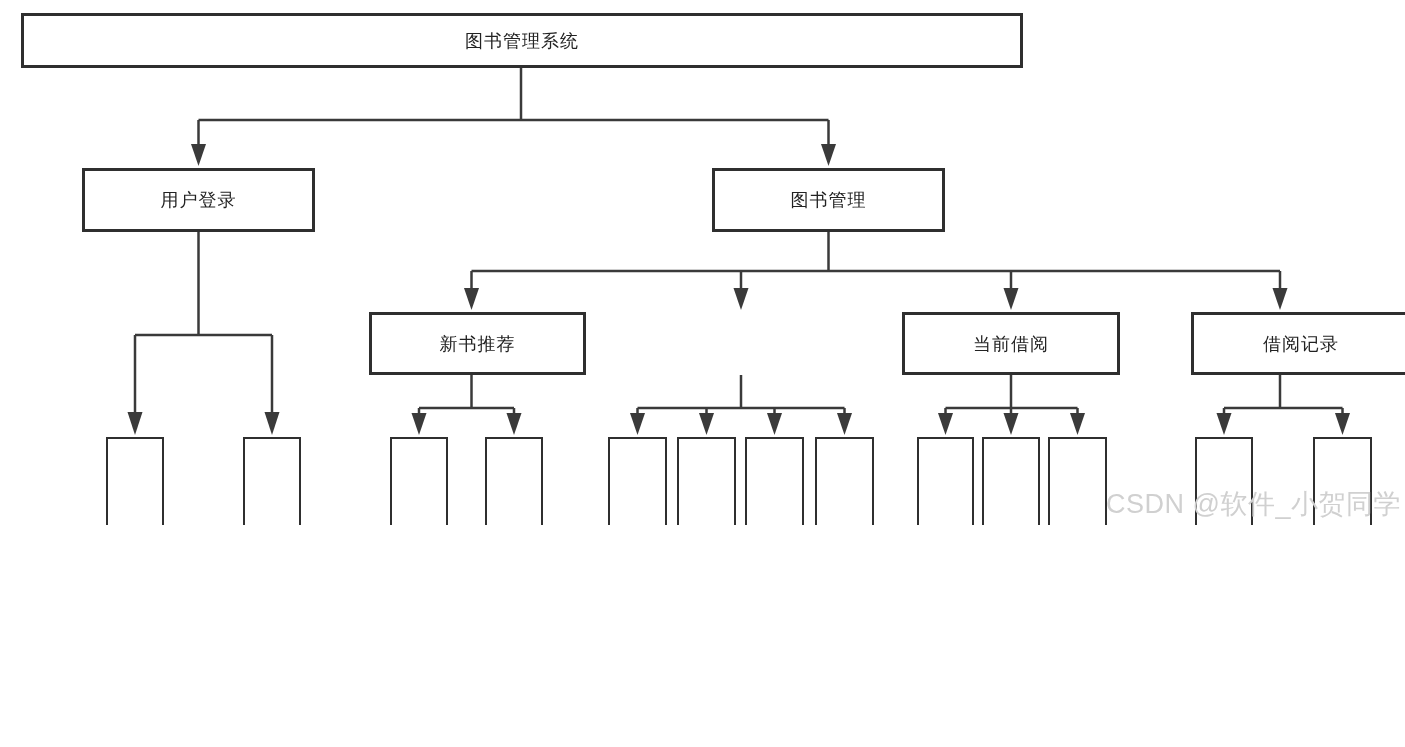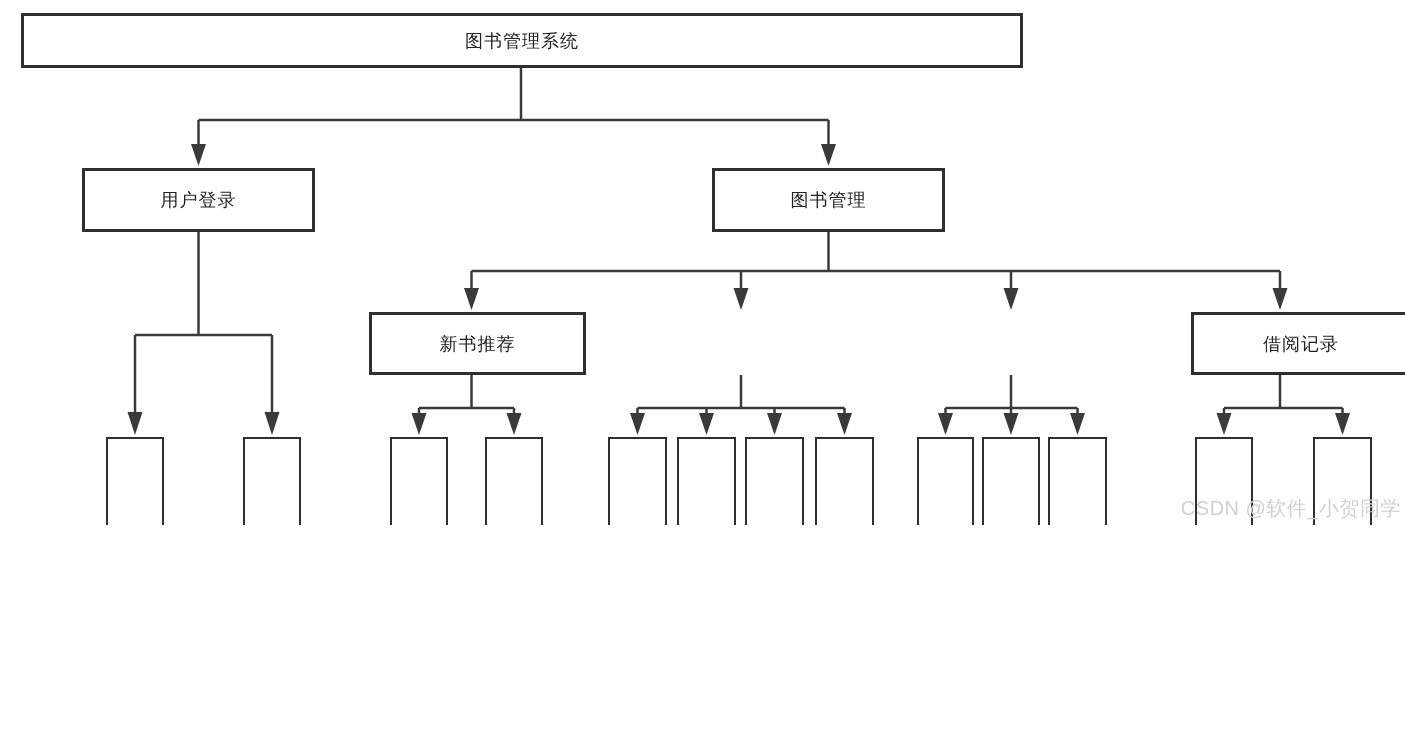--- a/index.html
+++ b/index.html
@@ -54,21 +54,21 @@
     writing-mode: vertical-rl;
     font-size: 18px;
     letter-spacing: 7px;
     line-height: 1;
     white-space: nowrap;
   }
   .watermark {
     position: absolute;
     right: 4px;
     bottom: 3px;
-    font-size: 20px;
+    font-size: 27px;
     color: #d0d0d0;
     letter-spacing: 0.5px;
     z-index: 10;
     white-space: nowrap;
   }
 </style>
 </head>
 <body>
 
 <div class="stage">
@@ -154,20 +154,23 @@
   <div class="node" style="left:82px; top:168px; width:233px; height:64px;">
     <span class="lbl">用户登录</span>
   </div>
   <div class="node" style="left:712px; top:168px; width:233px; height:64px;align-items:center;">
     <span class="lbl">图书管理</span>
   </div>
 
   <div class="node" style="left:363px; top:312px; width:217px; height:63px;margin-left:6px;">
     <span class="lbl">新书推荐</span>
   </div>
+  <div class="node" style="left:902px; top:312px; width:218px; height:63px;">
+    <span class="lbl">当前借阅</span>
+  </div>
   <div class="node" style="left:1191px; top:312px; width:220px; height:63px;">
     <span class="lbl">借阅记录</span>
   </div>
 
   <div class="leaf" style="left:106px; width:58px;">
     <span class="vlbl">用户登录</span>
   </div>
   <div class="leaf" style="left:243px; width:58px;">
     <span class="vlbl">注销登录</span>
   </div>

